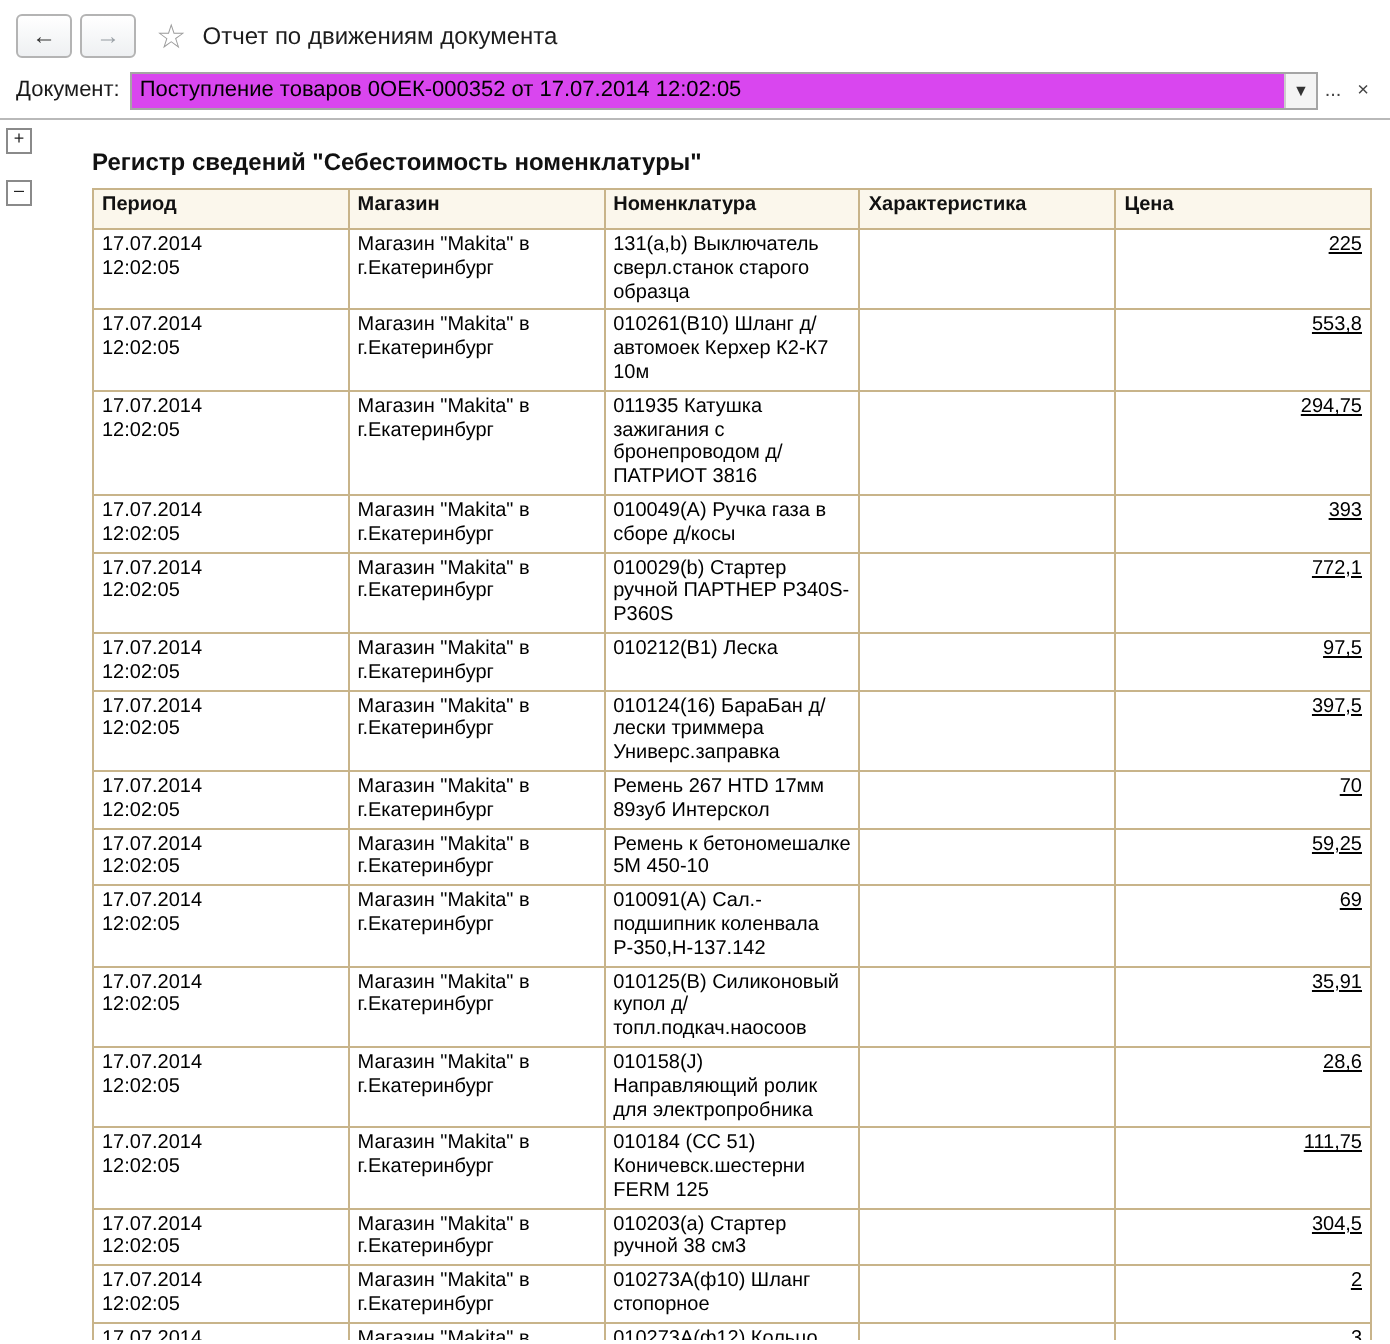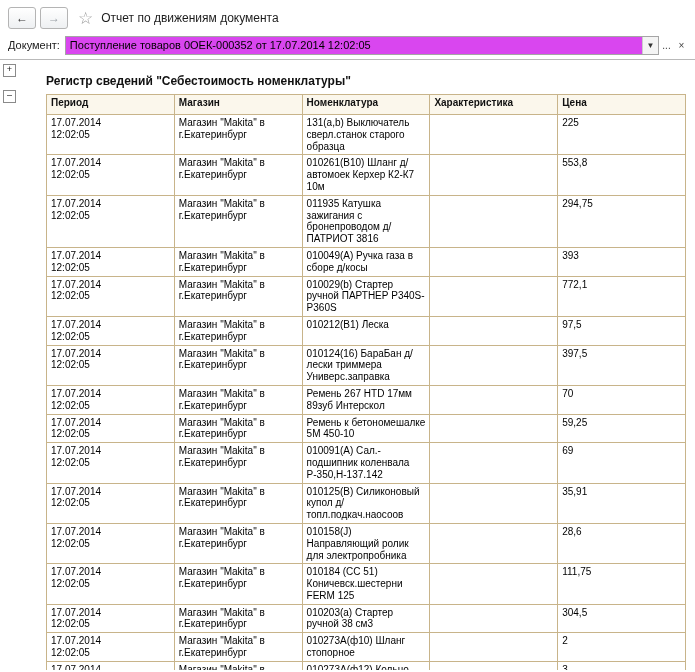--- a/index.html
+++ b/index.html
@@ -156,21 +156,21 @@
     font-weight: bold;
     text-align: left;
     color: #111;
     height: 15px;
     font-size: 10px;
   }
   td.period   { width: 74px; white-space: pre-line; margin-left: 12px; }
   td.shop     { width: 110px; white-space: pre-line; }
   td.nomen    { width: 120px; }
   td.charact  { width: 108px; }
-  td.price    { width: 110px; text-align: left; }
+  td.price    { width: 110px; text-align: right; text-decoration: underline; }
   .clip-bottom {
     position: absolute;
     left: 0; right: 0; bottom: 0;
     height: 2px;
     background: #ffffff;
   }
 </style>
 </head>
 <body>
 

